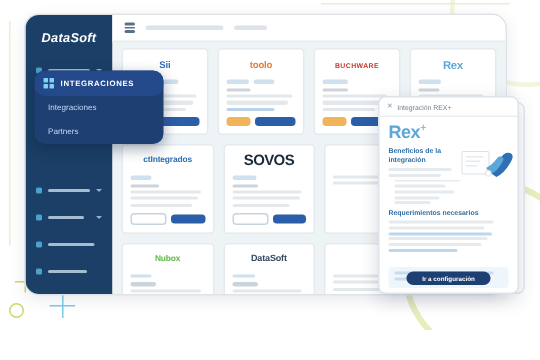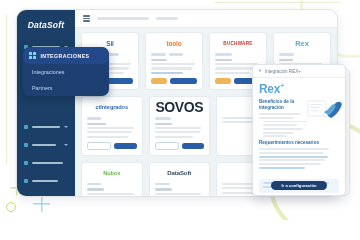--- a/index.html
+++ b/index.html
@@ -318,21 +318,21 @@
           <div class="line" style="width:90%"></div>
           <div class="line" style="width:82%"></div>
           <div class="btn-row">
             <span class="btn ghost"></span>
             <span class="btn primary"></span>
           </div>
         </div>
 
         <div class="card">
           <div class="card-logo">
-            <span class="logo-word" style="color:#1b2a3a;font-size:14px;letter-spacing:-.4px">SOVOS</span>
+            <span class="logo-word" style="color:#1b2a3a;font-size:10px;letter-spacing:-.4px">SOVOS</span>
           </div>
           <div class="tag-row">
             <span class="tag" style="width:16px"></span>
           </div>
           <div class="line dark" style="width:35%"></div>
           <div class="line" style="width:94%"></div>
           <div class="line" style="width:91%"></div>
           <div class="line" style="width:78%"></div>
           <div class="btn-row">
             <span class="btn ghost"></span>

